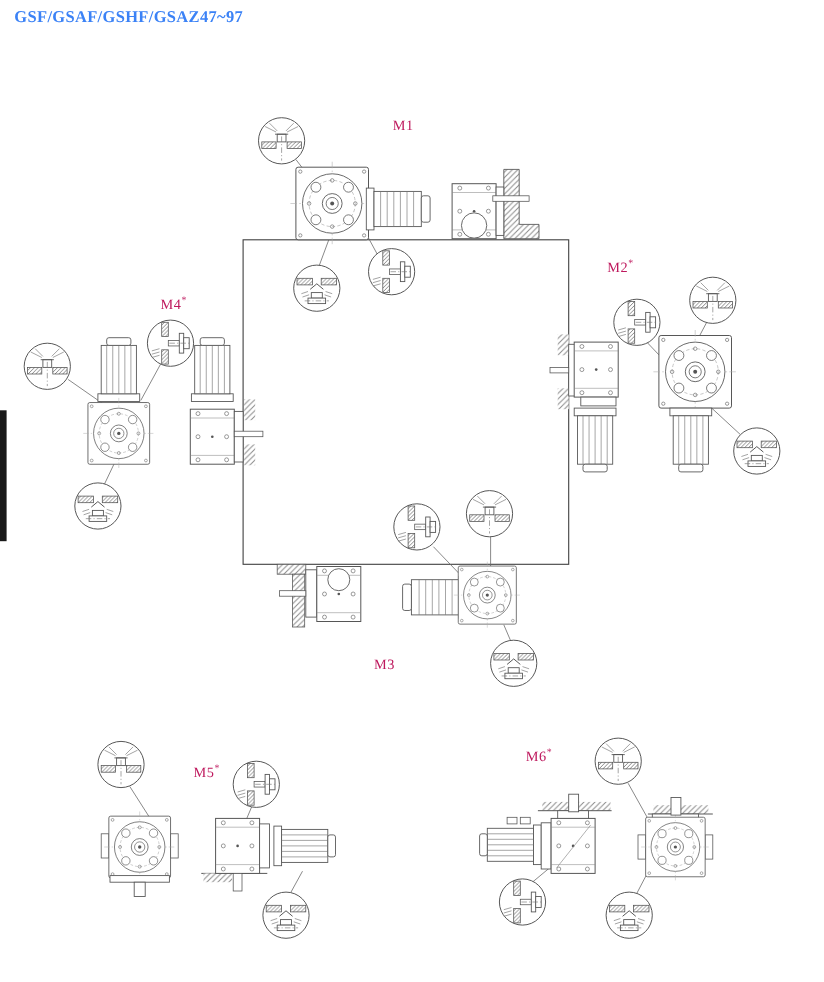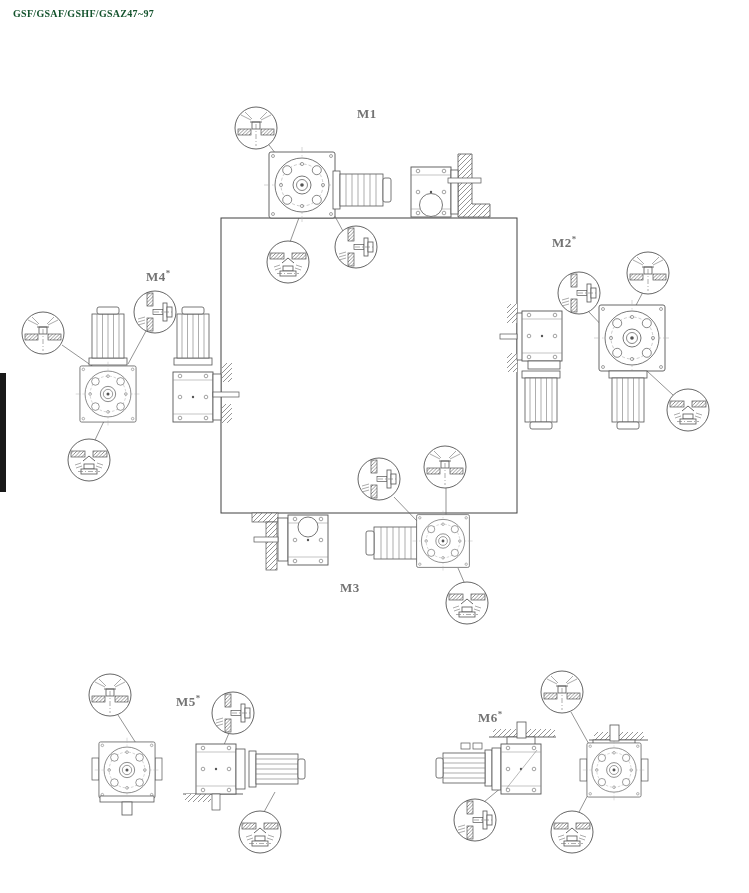--- a/index.html
+++ b/index.html
@@ -1,21 +1,21 @@
 <!DOCTYPE html>
 <html><head>
 <meta charset="utf-8">
 <style>
   html,body{margin:0;padding:0;background:#fff;}
   .page{position:relative;width:749px;height:893px;background:#fff;overflow:hidden;
         font-family:"Liberation Serif","DejaVu Serif",serif;}
-  .title{position:absolute;left:13px;top:8px;font-weight:bold;font-size:10px;
-         letter-spacing:.3px;color:#14532d;white-space:nowrap;}
+  .title{position:absolute;left:13px;top:8px;font-weight:bold;font-size:15px;
+         letter-spacing:.3px;color:#3b82f6;white-space:nowrap;}
   .edge-tab{position:absolute;left:0;top:373px;width:6px;height:119px;background:#191919;}
-  .pos-label{position:absolute;font-weight:bold;font-size:13px;color:#737373;
+  .pos-label{position:absolute;font-weight:normal;font-size:13px;color:#be185d;
              letter-spacing:.5px;white-space:nowrap;}
   .pos-label sup{font-size:9px;line-height:0;}
   svg.diagram{position:absolute;left:0;top:0;}
 </style>
 </head>
 <body>
 
 <div class="page">
 
   <div class="title">GSF/GSAF/GSHF/GSAZ47~97</div>
@@ -301,18 +301,18 @@
         <rect x="610" y="725" width="9" height="16" fill="#fff" stroke="#555" stroke-width="0.8"></rect>
       </g>
       <use href="#co-breather" transform="translate(562,692)"></use>
       <use href="#co-oil" transform="translate(475,820)"></use>
       <use href="#co-drain" transform="translate(572,832)"></use>
     </g>
   </svg>
 
   <div class="pos-label" style="left:357px;top:106px"><span>M1</span><sup></sup></div>
   <div class="pos-label" style="left:552px;top:235px"><span>M2</span><sup>*</sup></div>
-  <div class="pos-label" style="left:340px;top:580px"><span>M3</span><sup></sup></div>
+  <div class="pos-label" style="left:340px;top:596px"><span>M3</span><sup></sup></div>
   <div class="pos-label" style="left:146px;top:269px"><span>M4</span><sup>*</sup></div>
   <div class="pos-label" style="left:176px;top:694px"><span>M5</span><sup>*</sup></div>
-  <div class="pos-label" style="left:478px;top:710px"><span>M6</span><sup>*</sup></div>
+  <div class="pos-label" style="left:478px;top:680px"><span>M6</span><sup>*</sup></div>
 
 </div>
 
 </body></html>

